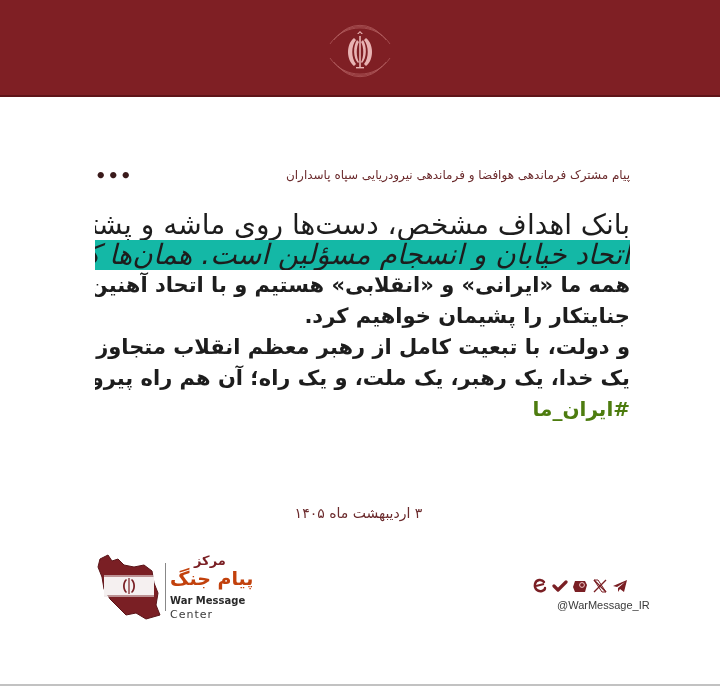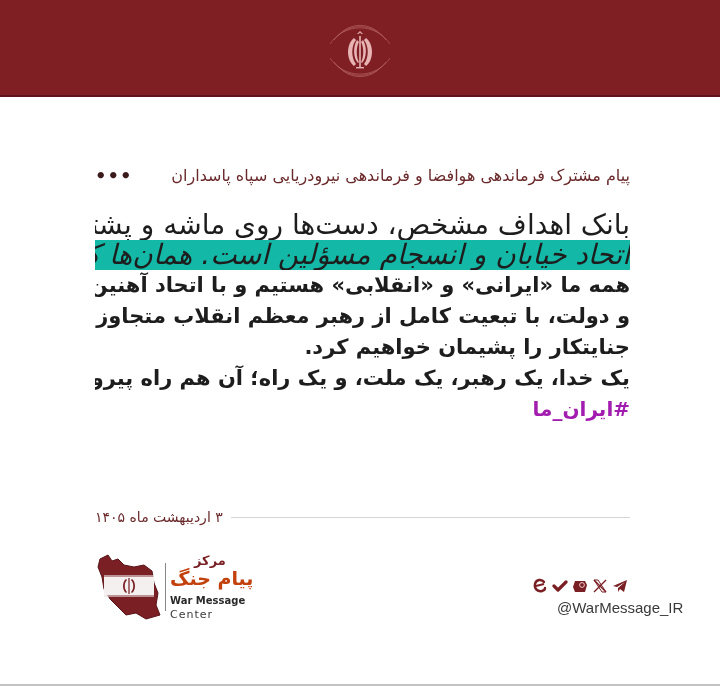--- a/index.html
+++ b/index.html
@@ -13,46 +13,46 @@
     }
     .emblem {
       position: absolute; left: 324px; top: 20px; width: 72px; height: 62px;
       display: flex; align-items: center; justify-content: center;
     }
     .subtitle-row {
       position: absolute; left: 95px; top: 160px; width: 535px; height: 30px;
       display: flex; flex-direction: row; align-items: center; justify-content: space-between;
     }
     .subtitle {
-      direction: rtl; font-size: 16px; color: #6b2a2c; white-space: nowrap;
+      direction: rtl; font-size: 12px; color: #6b2a2c; white-space: nowrap;
       font-family: "DejaVu Sans", sans-serif;
       margin-left: 31px;
     }
     .more-dots {
       font-size: 18px; color: #3a1a1b; letter-spacing: 1px; font-weight: bold;
       cursor: pointer;
     }
 
     .body-text {
       position: absolute; left: 95px; top: 210px; width: 535px;
       direction: rtl; text-align: justify; text-align-last: right;
       color: #1d1d1d;
     }
     .line { display: block; white-space: nowrap; overflow: hidden; }
     .reg { font-size: 28px; line-height: 30px; font-weight: normal; }
     .bold { font-size: 21px; line-height: 31px; font-weight: bold; }
     .hl { background: #14b8a6; font-style: italic; }
     .hashtag {
       display: block; font-size: 20px; line-height: 30px; font-weight: bold;
-      color: #a21caf; direction: rtl;
+      color: #4d7c0f; direction: rtl;
     }
 
     .date-row {
       position: absolute; left: 95px; top: 505px; width: 535px; height: 24px;
-      display: flex; flex-direction: row; align-items: center;
+      display: flex; flex-direction: column; align-items: center;
     }
     .date {
       direction: rtl; font-size: 14px; color: #6b2a2c; white-space: nowrap; padding-right: 0; margin-right: 8px;
     }
     .sep { flex: 1; height: 1px; background: #d5d5d5; }
 
     .brand {
       position: absolute; left: 96px; top: 553px; height: 70px; width: 150px;
     }
     .brand-map { position: absolute; left: 0; top: 0; width: 66px; height: 68px; }
@@ -71,21 +71,21 @@
       position: absolute; left: 74px; top: 55px; font-size: 11px; color: #3a3a3a; letter-spacing: 1px;
       font-family: "DejaVu Sans", sans-serif;
     }
 
     .social {
       position: absolute; left: 530px; top: 576px; width: 100px;
     }
     .social-icons { display: flex; flex-direction: row; gap: 3px; height: 20px; align-items: center; justify-content: center; }
     .social-icons span { display: inline-flex; width: 17px; height: 17px; align-items: center; justify-content: center; cursor: pointer; }
     .handle {
-      display: block; font-size: 15px; color: #3a3a3a; margin-top: 3px; text-align: center;
+      display: block; font-size: 11px; color: #3a3a3a; margin-top: 3px; text-align: center;
       font-family: "Liberation Sans", sans-serif;
       margin-left: 27px;
     }
 
     .bottom-line { position: absolute; left: 0; top: 684px; width: 720px; height: 2px; background: #c2c2c2; }
   </style>
 </head>
 <body>
 
 <div class="header">
@@ -114,22 +114,22 @@
 
 <div class="subtitle-row">
   <span class="more-dots">•••</span>
   <span class="subtitle">پیام مشترک فرماندهی هوافضا و فرماندهی نیرودریایی سپاه پاسداران</span>
 </div>
 
 <div class="body-text">
   <span class="line reg">بانک اهداف مشخص، دست‌ها روی ماشه و پشتوانه‌مان</span>
   <span class="line reg hl">اتحاد خیابان و انسجام مسؤلین است. همان‌ها که می‌گویند:</span>
   <span class="line bold">همه ما «ایرانی» و «انقلابی» هستیم و با اتحاد آهنین ملت</span>
+  <span class="line bold">جنایتکار را پشیمان خواهیم کرد.</span>
   <span class="line bold">و دولت، با تبعیت کامل از رهبر معظم انقلاب متجاوز</span>
-  <span class="line bold">جنایتکار را پشیمان خواهیم کرد.</span>
   <span class="line bold">یک خدا، یک رهبر، یک ملت، و یک راه؛ آن هم راه پیروزی</span>
   <span class="hashtag">#ایران_ما</span>
 </div>
 
 <div class="date-row">
   <span class="date">۳ اردیبهشت ماه ۱۴۰۵</span>
   <div class="sep"></div>
 </div>
 
 <div class="brand">

